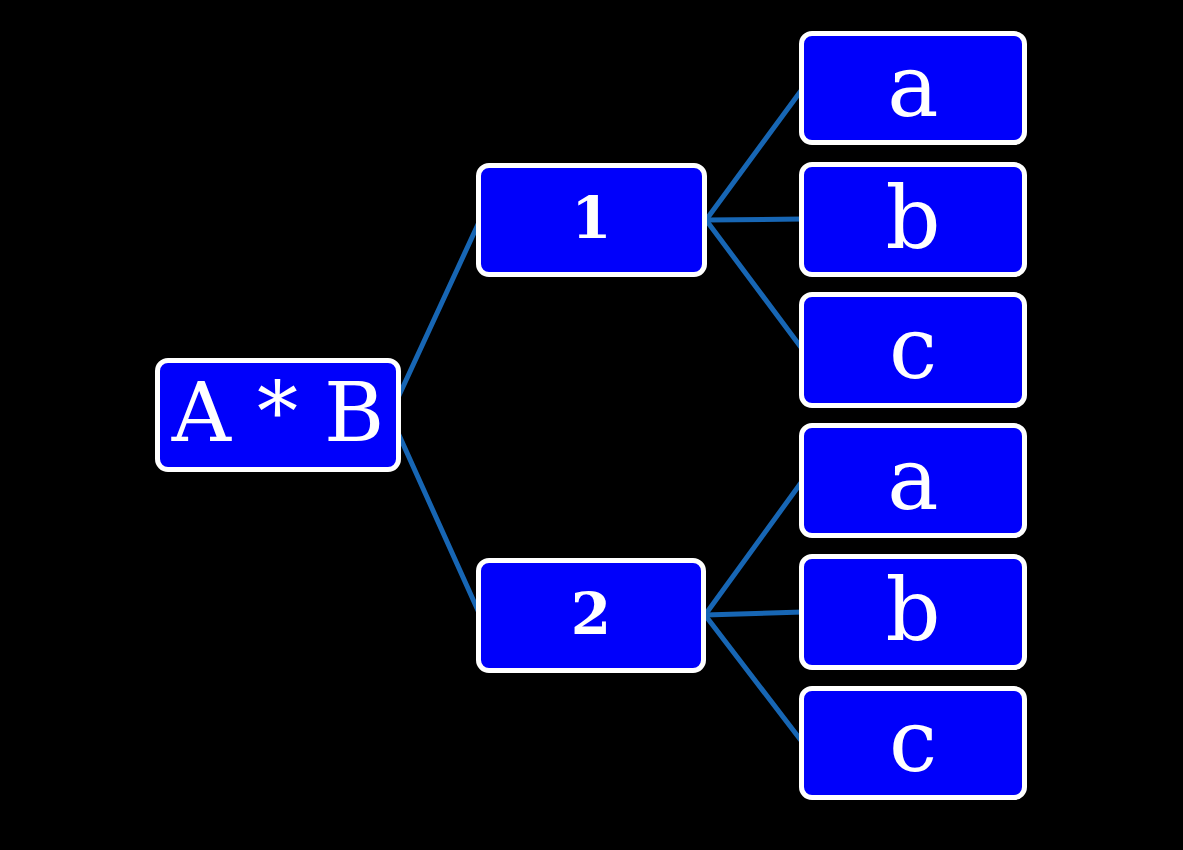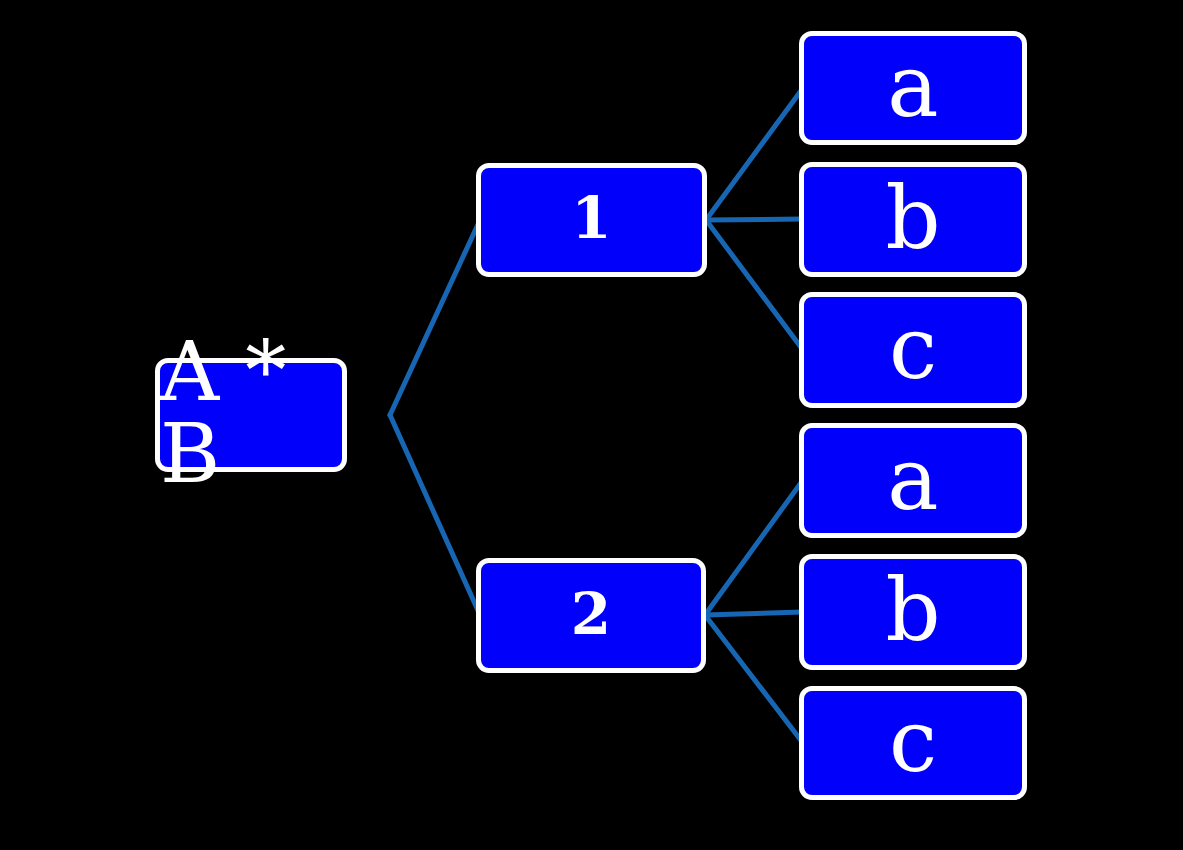--- a/index.html
+++ b/index.html
@@ -35,21 +35,21 @@
     border-radius: 13px;
     color: var(--node-text, #fff);
     display: flex;
     align-items: center;
     justify-content: center;
     line-height: 1;
   }
   .node span {
     transform: translateY(-2px);
   }
-  .node-root   { left: 155px; top: 358px; width: 192px; height: 114px; font-size: 82px; }
+  .node-root   { left: 155px; top: 358px; width: 246px; height: 114px; font-size: 82px; }
   .node-mid    { font-size: 58px; font-weight: bold; }
   .node-leaf   { font-size: 86px; }
   .node-c1     { left: 476px; top: 163px; width: 231px; height: 114px; }
   .node-c2     { left: 476px; top: 558px; width: 230px; height: 115px; }
   .node-l1a    { left: 799px; top: 31px;  width: 228px; height: 114px; }
   .node-l1b    { left: 799px; top: 162px; width: 228px; height: 115px; }
   .node-l1c    { left: 799px; top: 292px; width: 228px; height: 116px; }
   .node-l2a    { left: 799px; top: 423px; width: 228px; height: 115px; }
   .node-l2b    { left: 799px; top: 554px; width: 228px; height: 116px; }
   .node-l2c    { left: 799px; top: 686px; width: 228px; height: 114px; }

